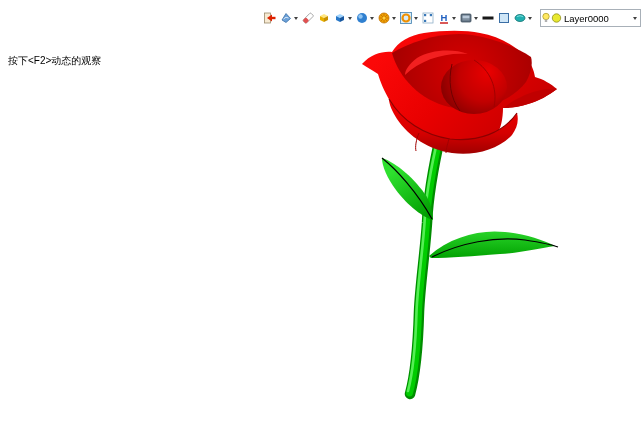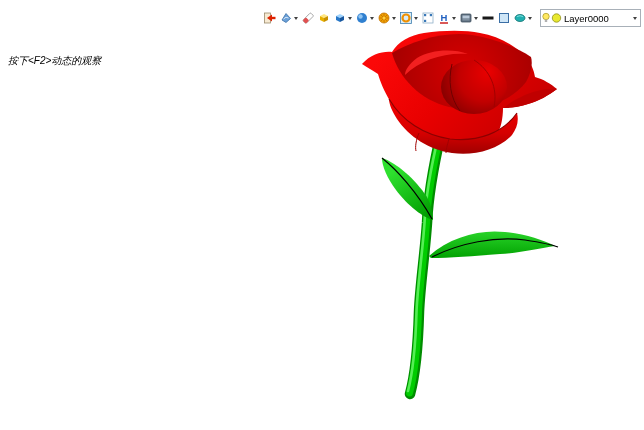--- a/index.html
+++ b/index.html
@@ -6,21 +6,20 @@
   body{
     width:644px;height:430px;position:relative;overflow:hidden;
     background:#ffffff;
     font-family:"Liberation Sans","DejaVu Sans",sans-serif;
   }
   
   .status-text{
     position:absolute;left:8px;top:28px;
     font-size:10px;line-height:13px;color:#000;
     white-space:pre;
-    font-style:italic;
   }
   
   .toolbar{
     position:absolute;left:264px;top:9px;height:18px;
     display:flex;align-items:center;gap:4px;
   }
   .tb-item{display:flex;align-items:center;}
   .tb-btn{
     width:12px;height:12px;display:block;cursor:pointer;
   }

